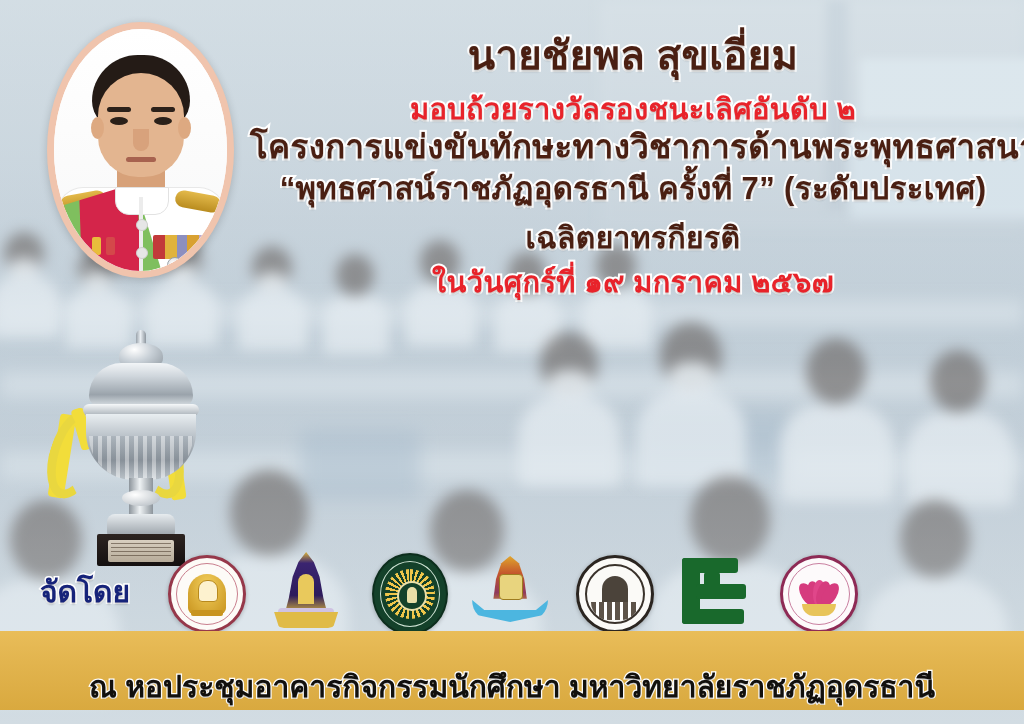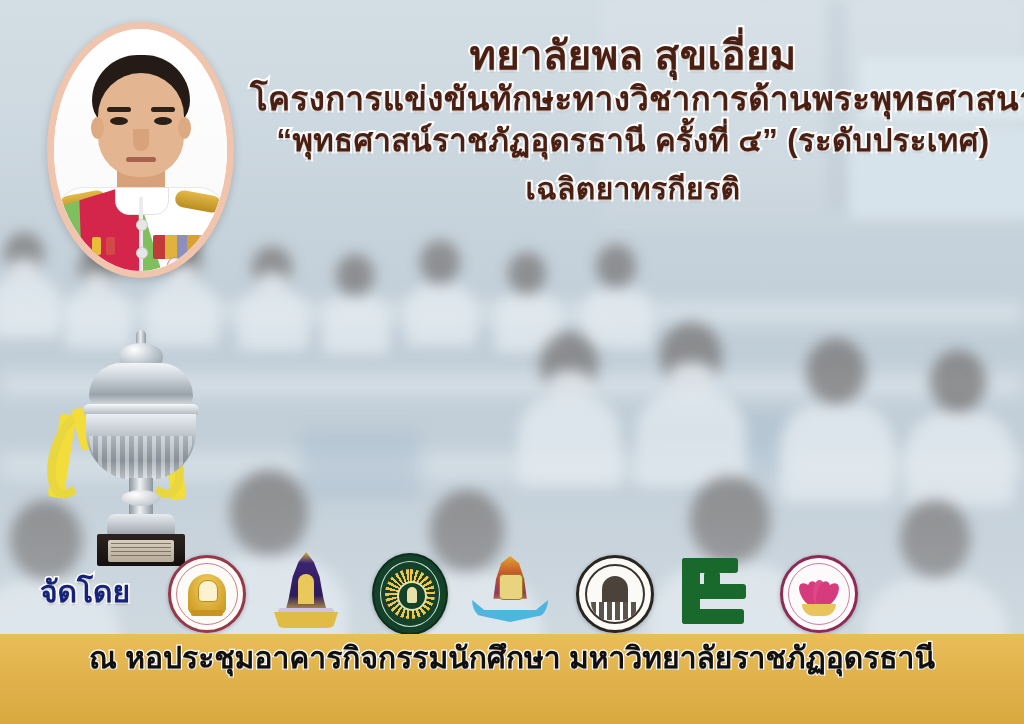--- a/index.html
+++ b/index.html
@@ -269,23 +269,23 @@
   .pet.c{left:50%;margin-left:-6.5px;height:26px;background:#e0468a;}
   .pet.l1{left:1px;transform:rotate(-32deg);}
   .pet.r1{right:1px;transform:rotate(32deg);}
   .pet.l2{left:8px;transform:rotate(-15deg);height:25px;}
   .pet.r2{right:8px;transform:rotate(15deg);height:25px;}
   .lotus-leaf{position:absolute;left:50%;top:46px;margin-left:-17px;width:34px;height:12px;
     background:#e8c45a;border-radius:0 0 17px 17px;}
 
   
   #venue-banner{
-    position:absolute;left:0;bottom:0;width:1024px;height:90px;
+    position:absolute;left:0;bottom:14px;width:1024px;height:79px;
     background:linear-gradient(180deg,#e9bd59 0%,#e2b44e 40%,#d9a93f 100%);
-    display:flex;align-items:flex-start;justify-content:center;
+    display:flex;align-items:flex-end;justify-content:center;
   }
   #venue-text{
     font-size:30px;font-weight:bold;color:#12100d;white-space:nowrap;
     -webkit-text-stroke:2.5px #ffffff;paint-order:stroke fill;
     text-shadow:0 1px 1px rgba(0,0,0,.25);
   }
 </style>
 </head>
 <body>
 
@@ -439,24 +439,26 @@
     <div class="t-stem"></div>
     <div class="t-knob"></div>
     <div class="t-foot"></div>
     <div class="t-base"></div>
     <div class="t-plaque">
         <div class="t-plaque-lines"></div>
       </div>
   </div>
 
   <div id="text-block">
-    <p class="tline brown l-name">ทยาลัยพล สุขเอี่ยม</p>
+    <p class="tline brown l-name">นายชัยพล สุขเอี่ยม</p>
+    <p class="tline red   l-award">มอบถ้วยรางวัลรองชนะเลิศอันดับ ๒</p>
     <p class="tline brown l-proj">โครงการแข่งขันทักษะทางวิชาการด้านพระพุทธศาสนา</p>
-    <p class="tline brown l-proj2">“พุทธศาสน์ราชภัฏอุดรธานี ครั้งที่ ๔” (ระดับประเทศ)</p>
+    <p class="tline brown l-proj2">“พุทธศาสน์ราชภัฏอุดรธานี ครั้งที่ 7” (ระดับประเทศ)</p>
     <p class="tline brown l-honor">เฉลิตยาทรกียรติ</p>
+    <p class="tline red   l-date">ในวันศุกร์ที่ ๑๙ มกราคม ๒๕๖๗</p>
   </div>
 
   <div id="organizers">
     <span id="org-label">จัดโดย</span>
 
     <div class="logo">
       <div class="lg1">
           <div class="lg1-em"></div>
           <div class="lg1-em2"></div>
           <div class="lg1-base"></div>

